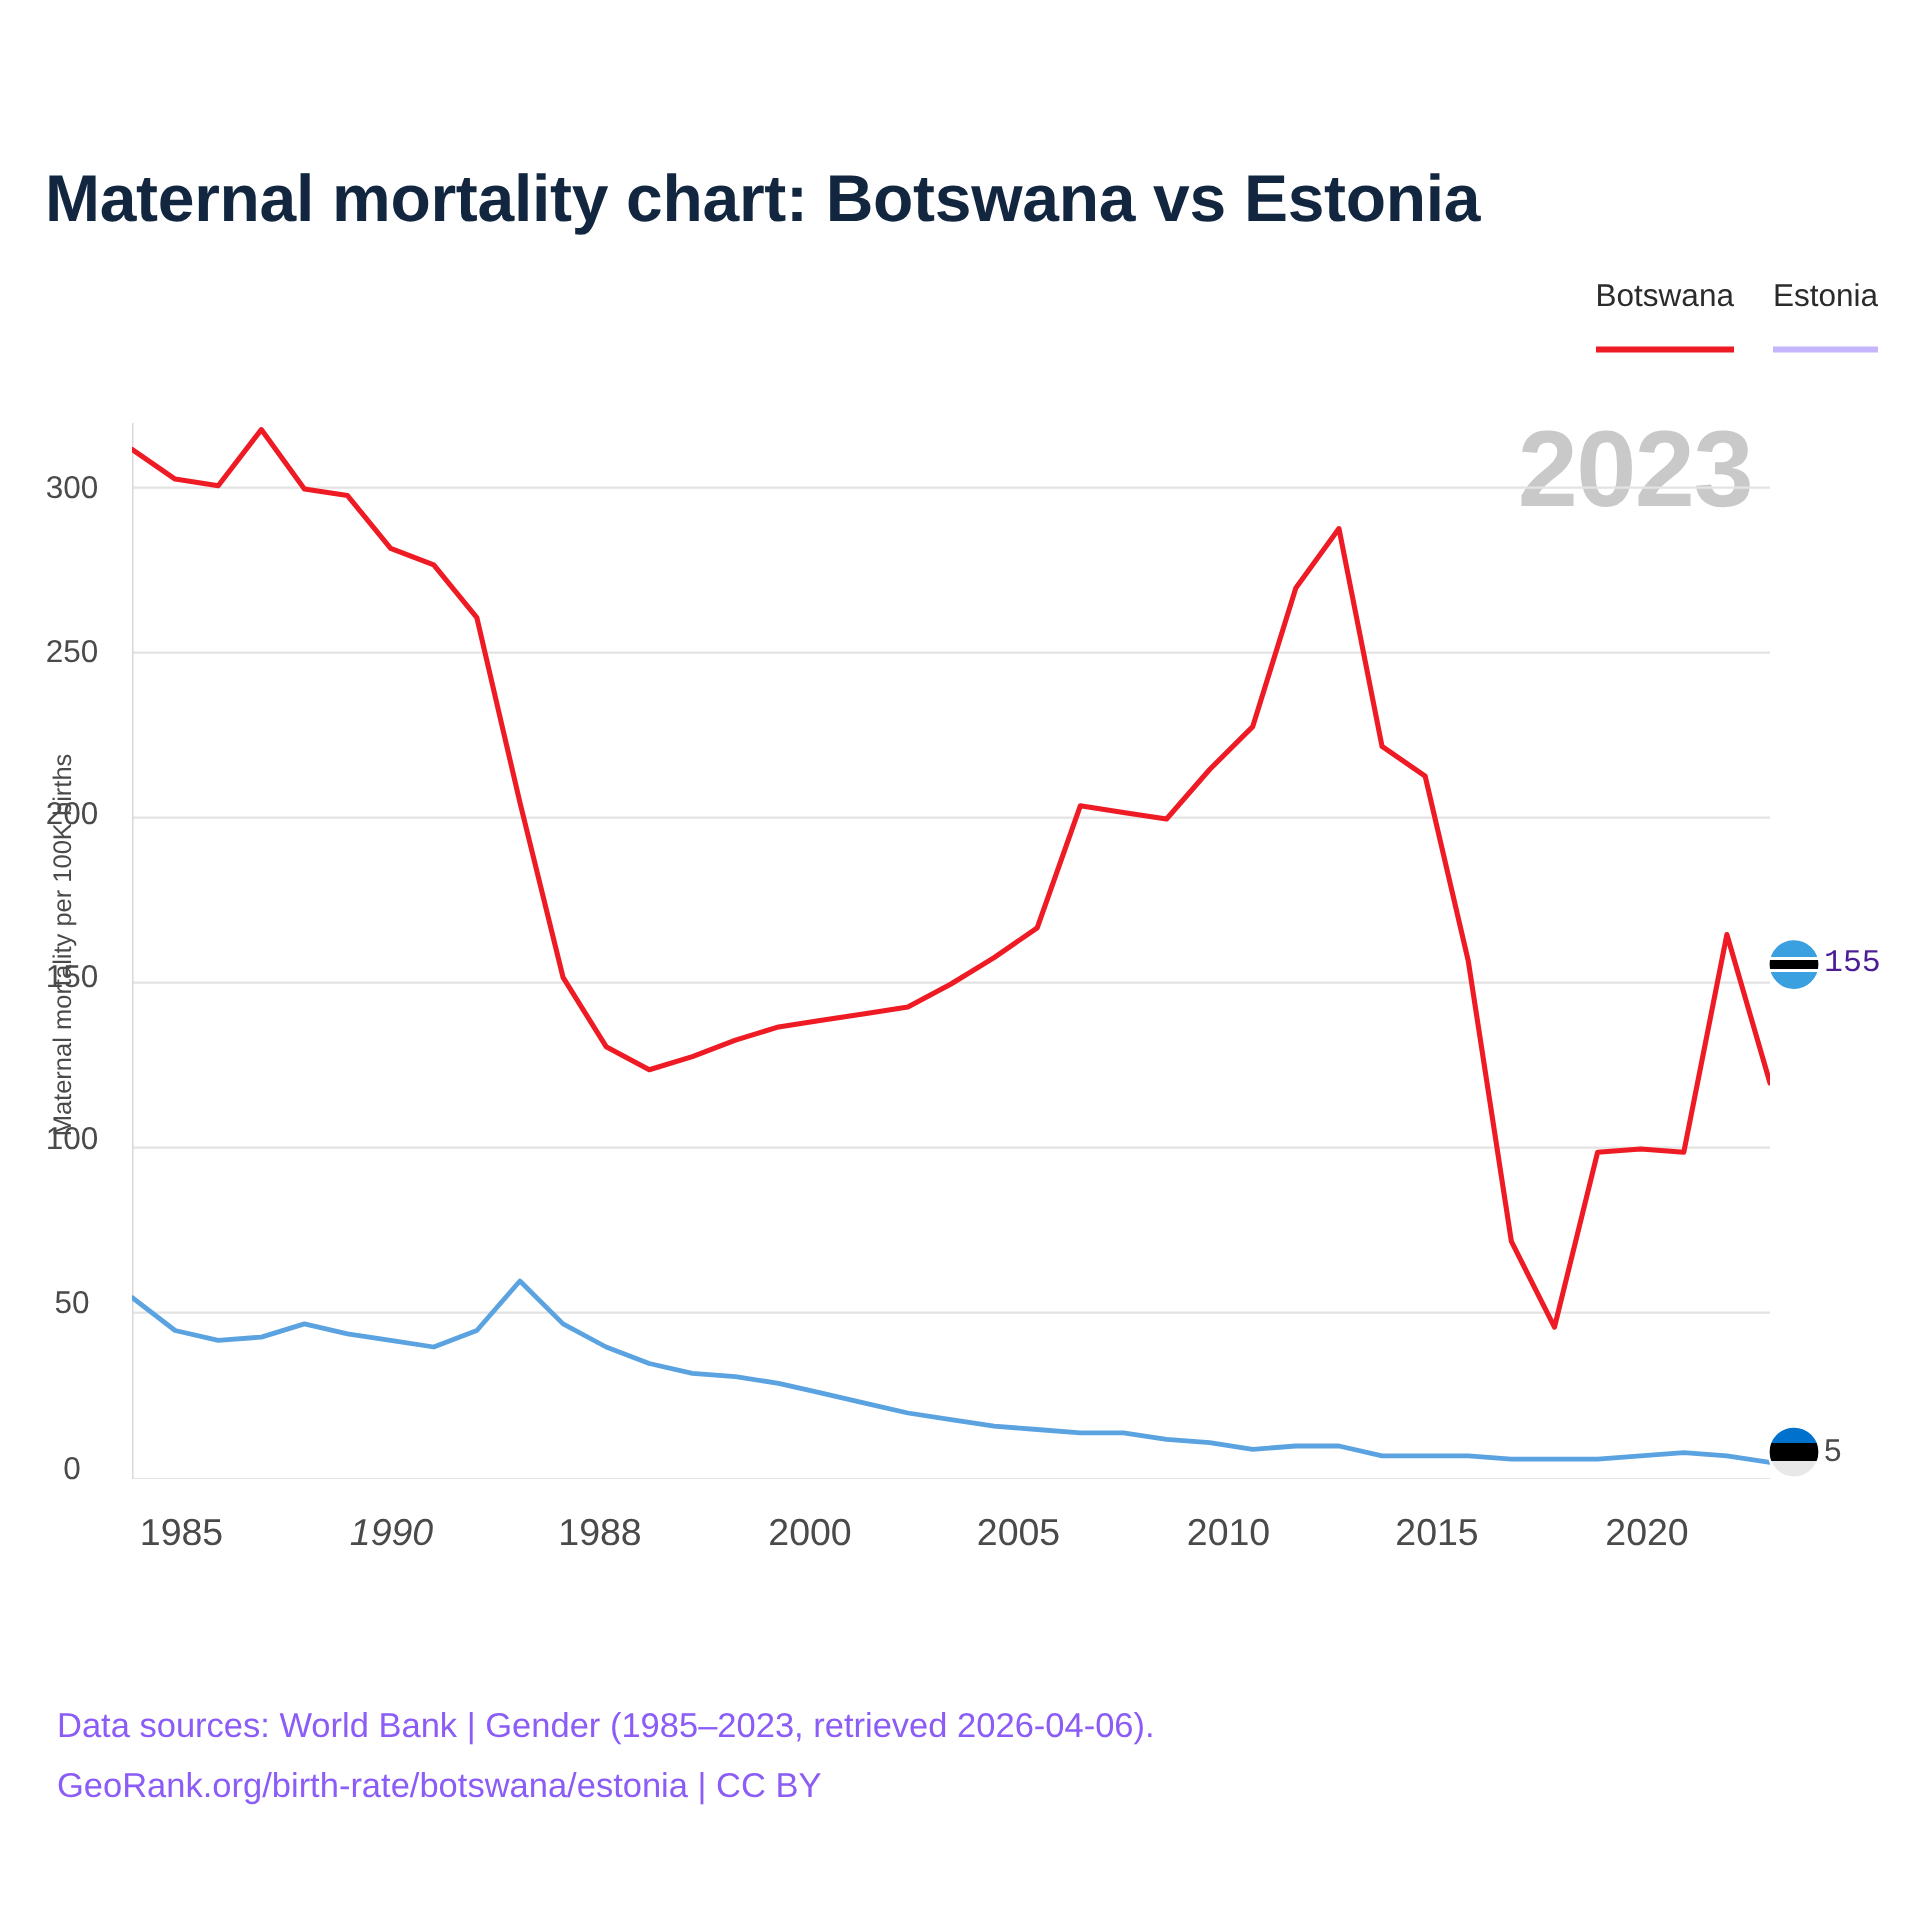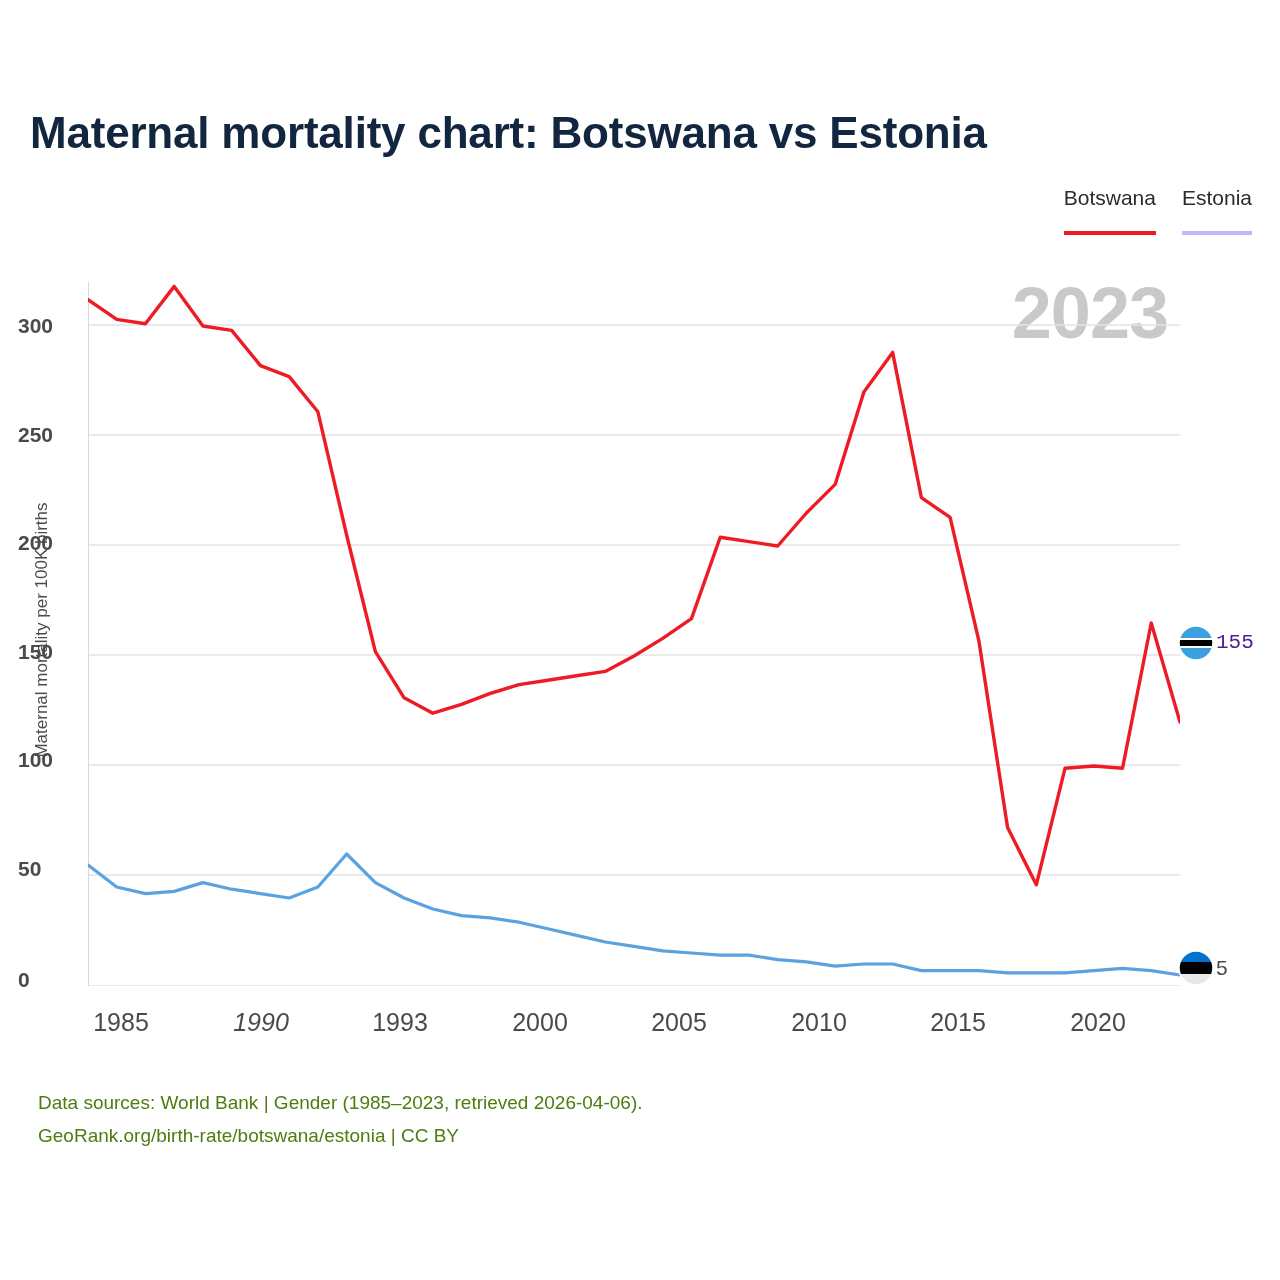--- a/index.html
+++ b/index.html
@@ -73,45 +73,44 @@
     font-size: 17px;
     color: #4a4a4a;
     text-align: center;
   }
 
   .y-tick-label {
     position: absolute;
     right: 1202px;
     font-size: 21px;
     color: #4a4a4a;
-    text-align: left;
+    text-align: center;
     width: 60px;
-    font-weight: bold;
   }
   .x-tick-label {
     position: absolute;
     top: 1008px;
     font-size: 25px;
     color: #4a4a4a;
     text-align: center;
     width: 90px;
   }
 
   .end-label {
     position: absolute;
     font-size: 21px;
     color: #4a4a4a;
   }
 
   #footer {
     position: absolute;
     left: 38px;
-    top: 1086px;
-    font-size: 19px;
-    color: #4d7c0f;
+    top: 1130px;
+    font-size: 23px;
+    color: #8b5cf6;
     line-height: 1.75;
   }
   .flag-badge { position: absolute; }
 </style>
 </head>
 <body>
 
 <div id="chart-root">
 
   <div id="chart-title">Maternal mortality chart: Botswana vs Estonia</div>
@@ -128,21 +127,21 @@
   <div class="y-tick-label" style="top:968px;">0</div>
   <div class="y-tick-label" style="top:857px;">50</div>
   <div class="y-tick-label" style="top:748px;">100</div>
   <div class="y-tick-label" style="top:640px;">150</div>
   <div class="y-tick-label" style="top:531px;">200</div>
   <div class="y-tick-label" style="top:423px;">250</div>
   <div class="y-tick-label" style="top:314px;">300</div>
 
   <div class="x-tick-label" style="left:76px;">1985</div>
   <div class="x-tick-label" style="left:216px;font-style:italic;">1990</div>
-  <div class="x-tick-label" style="left:355px;">1993</div>
+  <div class="x-tick-label" style="left:355px;">1988</div>
   <div class="x-tick-label" style="left:495px;">2000</div>
   <div class="x-tick-label" style="left:634px;">2005</div>
   <div class="x-tick-label" style="left:774px;">2010</div>
   <div class="x-tick-label" style="left:913px;">2015</div>
   <div class="x-tick-label" style="left:1053px;">2020</div>
 
   <svg id="plot-area" viewBox="0 0 1092 704" preserveAspectRatio="none">
     <g>
       <line x1="0" y1="704" x2="1092" y2="704" stroke="#e3e3e3" stroke-width="1.5"></line>
       <line x1="0" y1="593" x2="1092" y2="593" stroke="#e3e3e3" stroke-width="1.5"></line>

